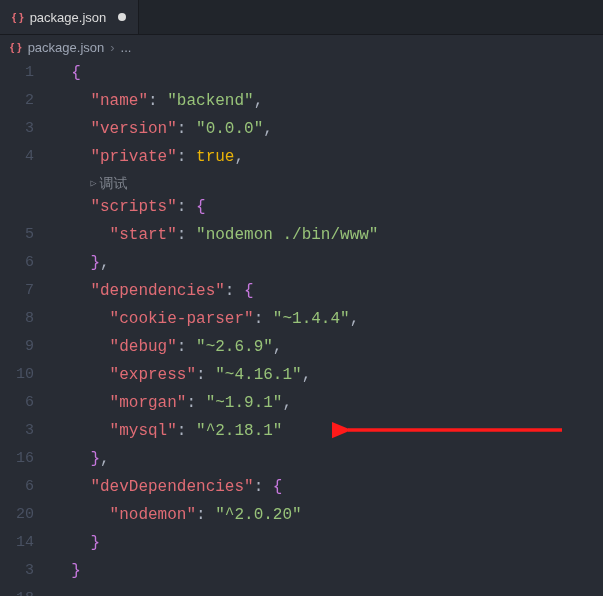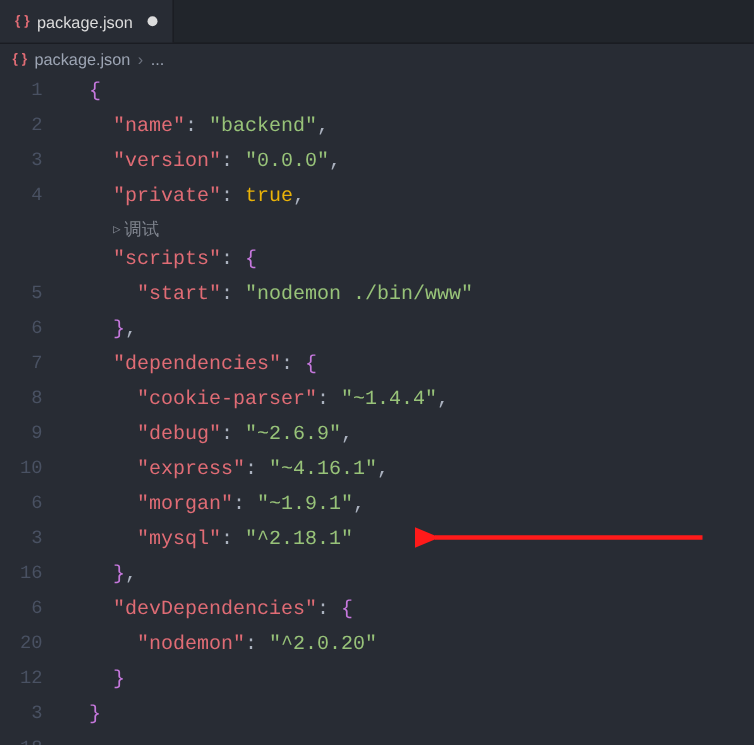--- a/index.html
+++ b/index.html
@@ -131,21 +131,21 @@
     <div class="ln">6</div>
     <div class="ln">7</div>
     <div class="ln">8</div>
     <div class="ln">9</div>
     <div class="ln">10</div>
     <div class="ln">6</div>
     <div class="ln">3</div>
     <div class="ln">16</div>
     <div class="ln">6</div>
     <div class="ln">20</div>
-    <div class="ln">12</div>
+    <div class="ln">14</div>
     <div class="ln">3</div>
     <div class="ln">18</div>
 
   </div>
 
   <div class="code">
     <div class="row">  <span class="brace">{</span></div>
     <div class="row">    <span class="key">"name"</span><span class="colon">: </span><span class="str">"backend"</span><span class="punc">,</span></div>
     <div class="row">    <span class="key">"version"</span><span class="colon">: </span><span class="str">"0.0.0"</span><span class="punc">,</span></div>
     <div class="row">    <span class="key">"private"</span><span class="colon">: </span><span class="kw">true</span><span class="punc">,</span></div>

